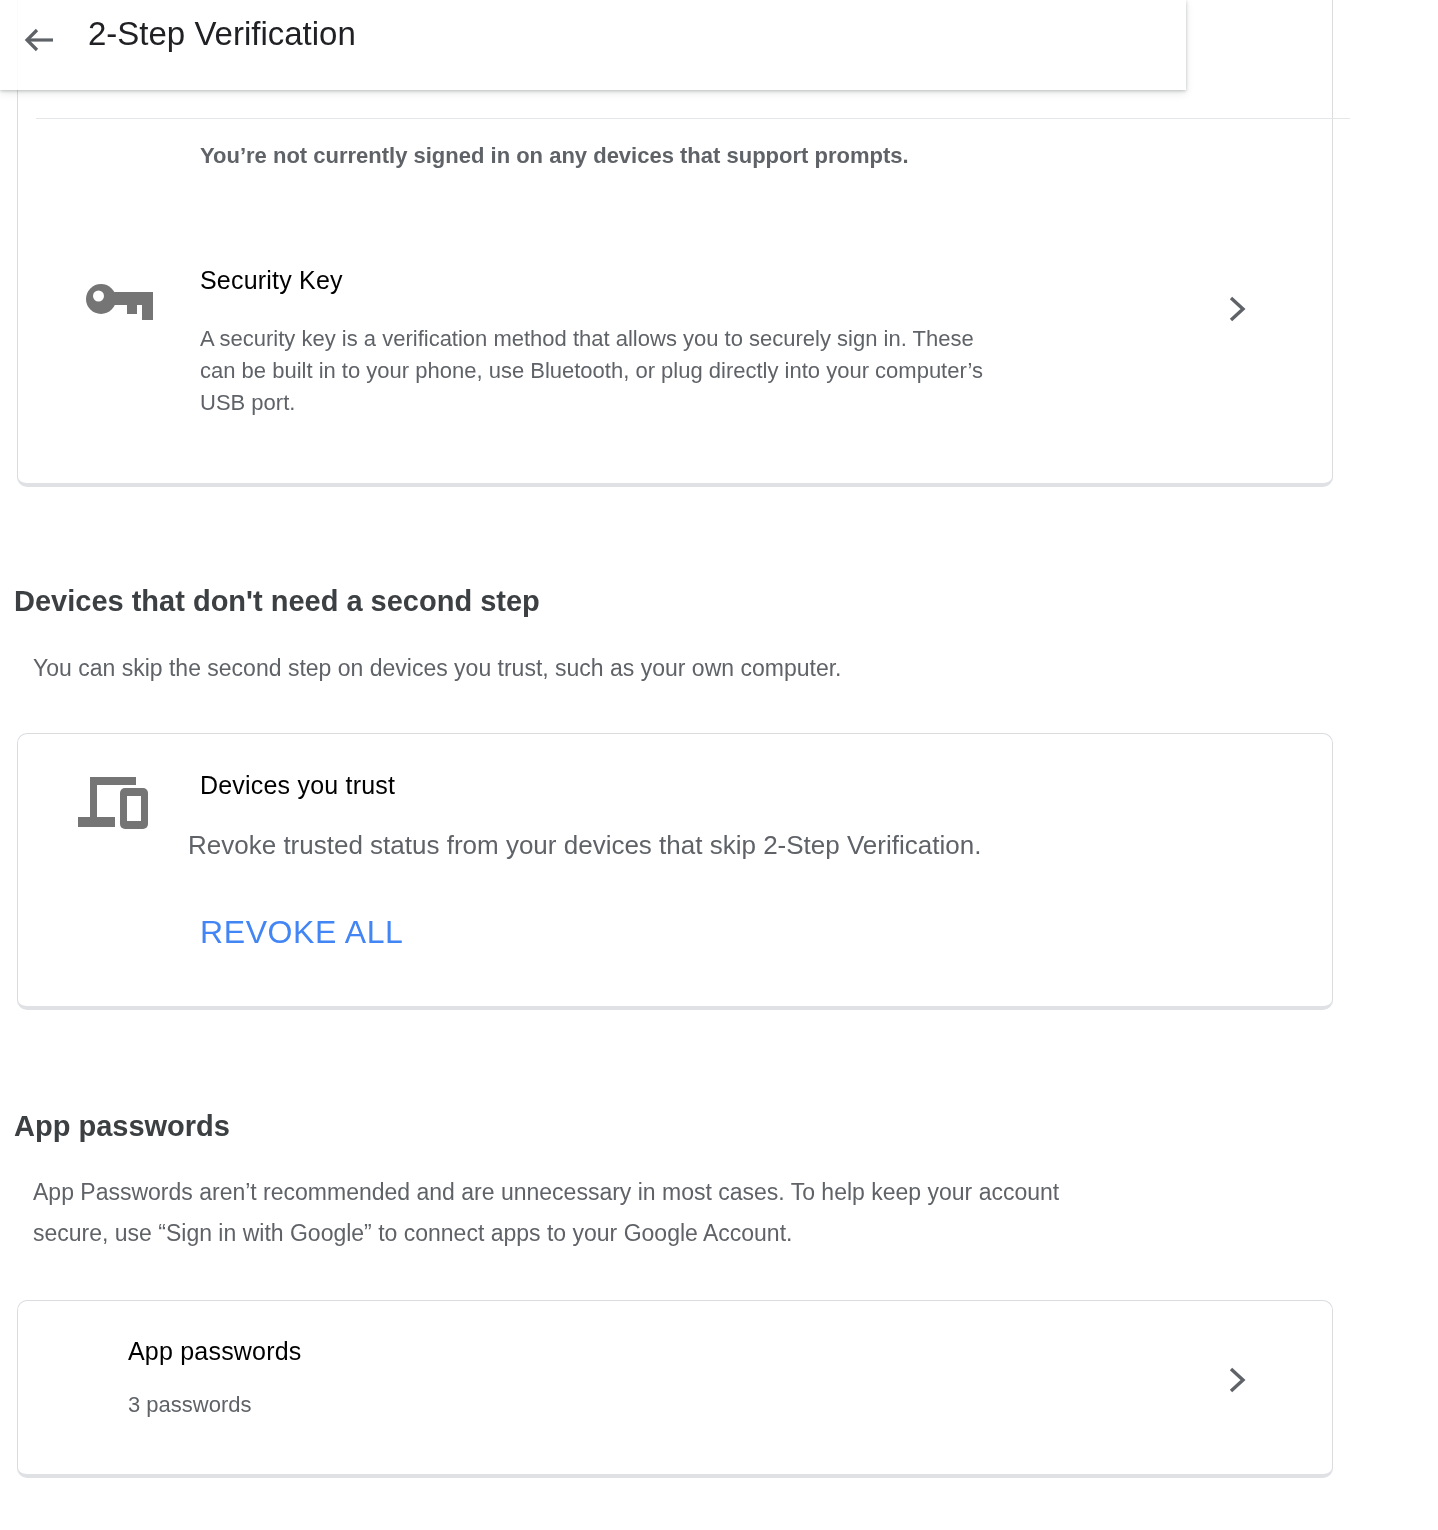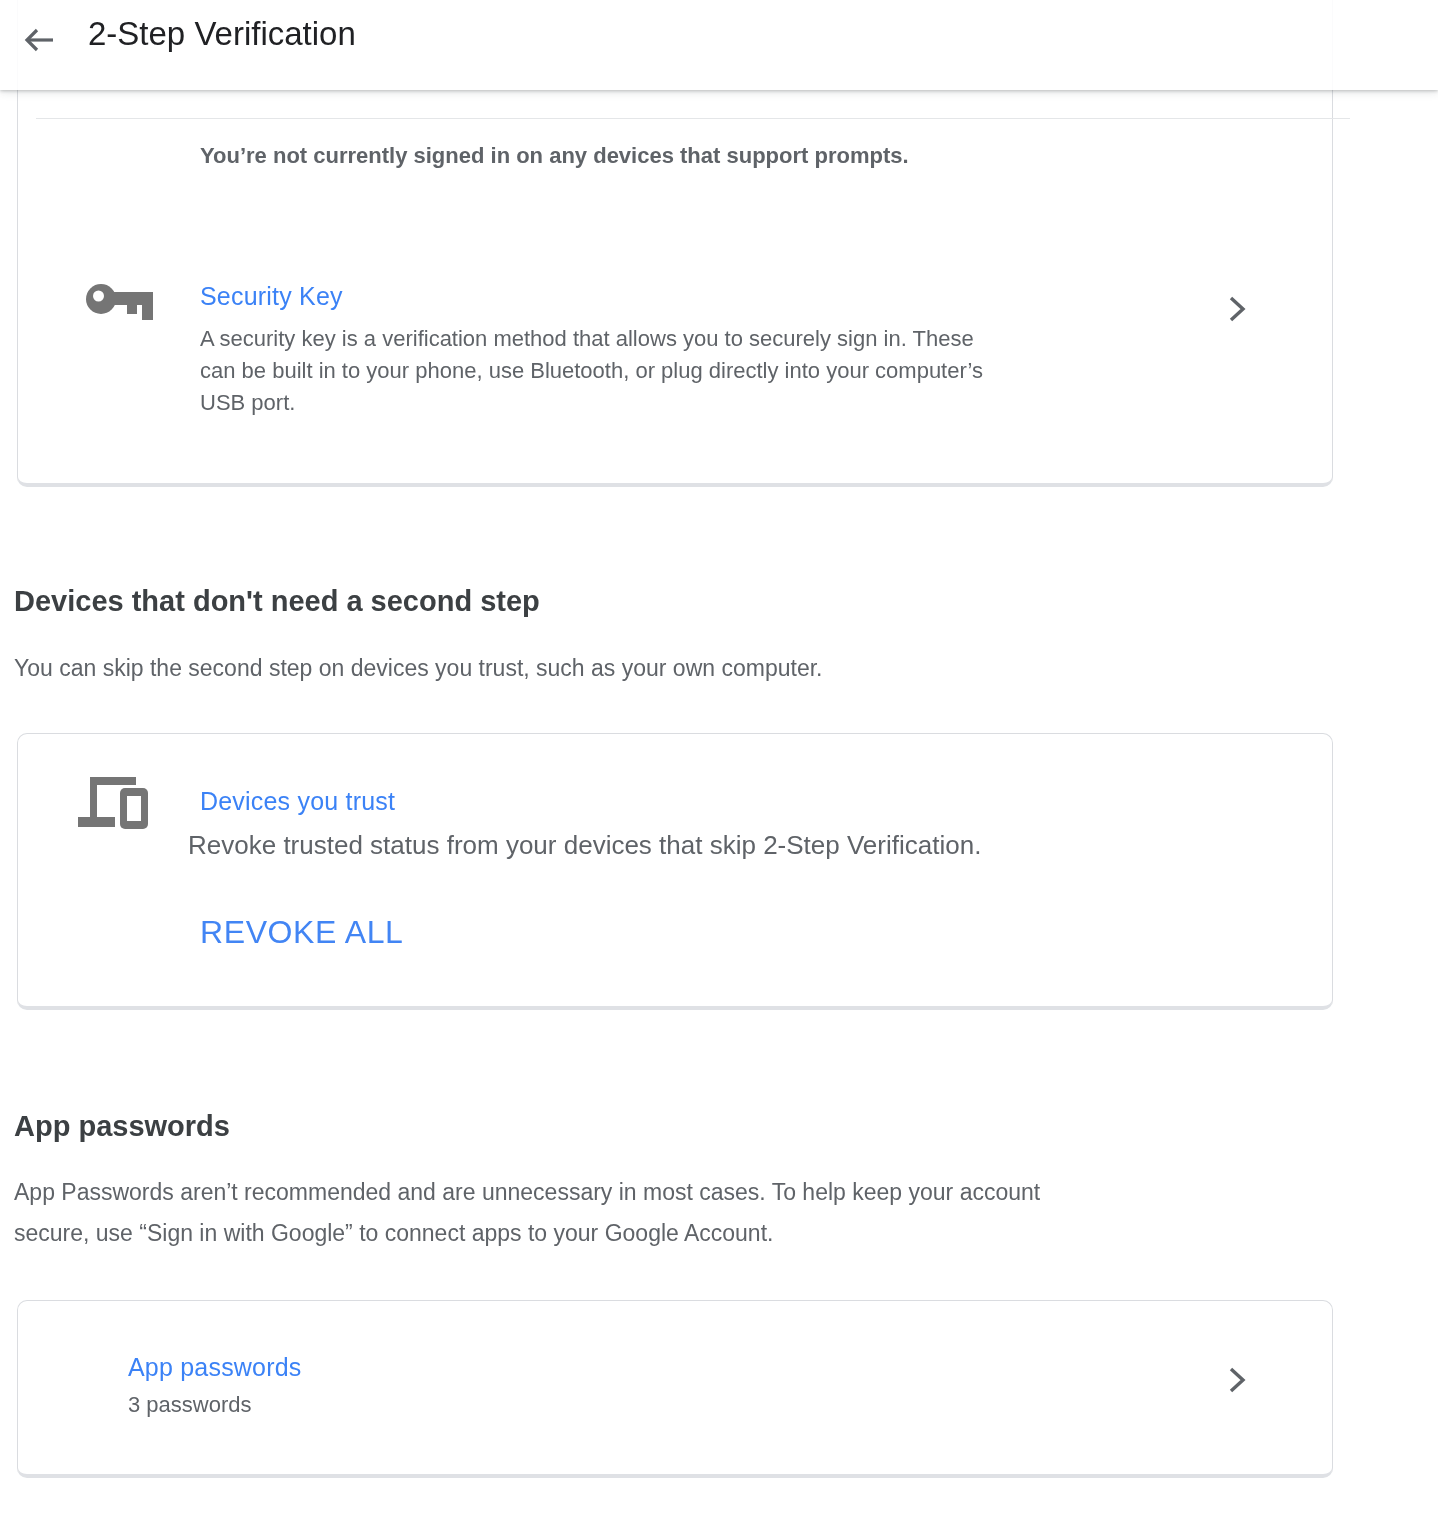--- a/index.html
+++ b/index.html
@@ -33,23 +33,22 @@
   
   .hidden-para {
     position:absolute; left:200px; top:16px;
     font-size:22px; line-height:46px; color:#5f6368; white-space:pre-line;
   }
   .status-line {
     position:absolute; left:200px; top:143px;
     font-size:22px; color:#5f6368;font-weight:bold;
   }
   .card-title {
-    position:absolute; font-size:25px; font-weight:500; color:#3b82f6;
+    position:absolute; font-size:25px; font-weight:500; color:#000000;
     letter-spacing:0.2px;
-    margin-top:16px;
   }
   .sk-title { left:200px; top:266px; }
   .dt-title { left:200px; top:771px; }
   .ap-title { left:128px; top:1337px; }
   .sk-desc {
     position:absolute; left:200px; top:323px;
     font-size:22px; line-height:32px; color:#5f6368; white-space:pre-line;
   }
   .dt-desc {
     position:absolute; left:188px; top:830px;
@@ -66,35 +65,36 @@
     font-family:inherit; cursor:pointer;
   }
   .section-heading {
     position:absolute; font-size:29px; font-weight:700; color:#3c4043;
   }
   .sh-devices { left:14px; top:585px; }
   .sh-apppw   { left:14px; top:1110px; }
   .section-sub {
     position:absolute; font-size:23px; color:#5f6368; line-height:41px;
     white-space:pre-line;
+    margin-left:19px;
   }
   .sub-devices { left:14px; top:648px; }
   .sub-apppw   { left:14px; top:1172px; }
 
   
   .icon { position:absolute; }
   .icon-key     { left:85px; top:278px; }
   .icon-devices { left:78px; top:777px; }
   .chevron { position:absolute; cursor:pointer; }
   .chev-sk { left:1226px; top:294px; }
   .chev-ap { left:1226px; top:1365px; }
 
   
   .header {
-    position:absolute; left:0; top:0; width:1438px; height:90px;
+    position:absolute; left:0; top:0; width:1186px; height:90px;
     background:rgba(255,255,255,0.88);
     box-shadow:0 1px 3px rgba(60,64,67,0.28), 0 3px 8px rgba(60,64,67,0.12);
     z-index:10;
   }
   .back-btn {
     position:absolute; left:18px; top:20px; width:42px; height:42px;
     background:none; border:none; padding:0; cursor:pointer;
   }
   .header-title {
     position:absolute; left:88px; top:15px;

